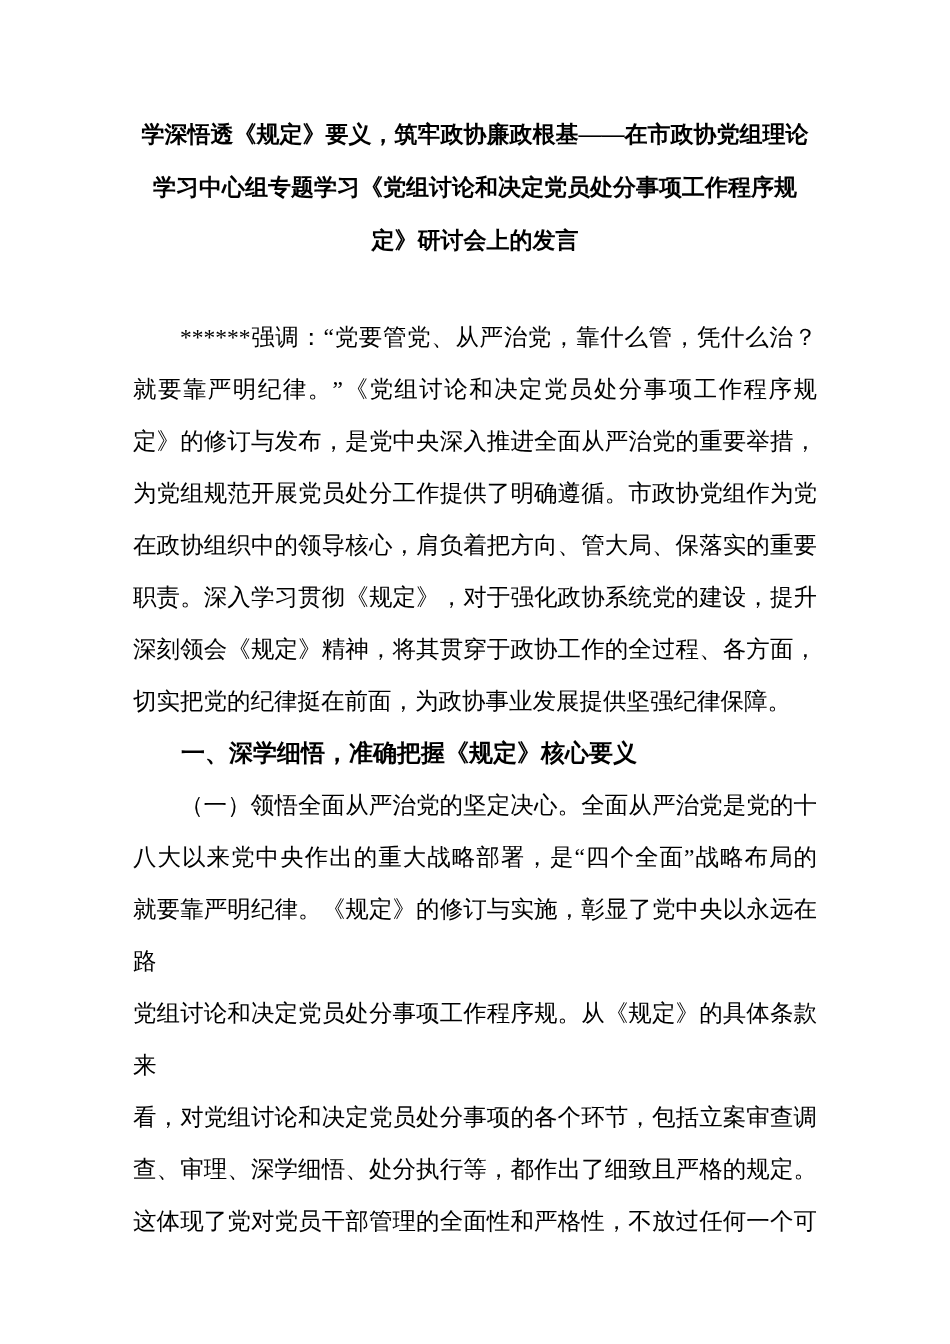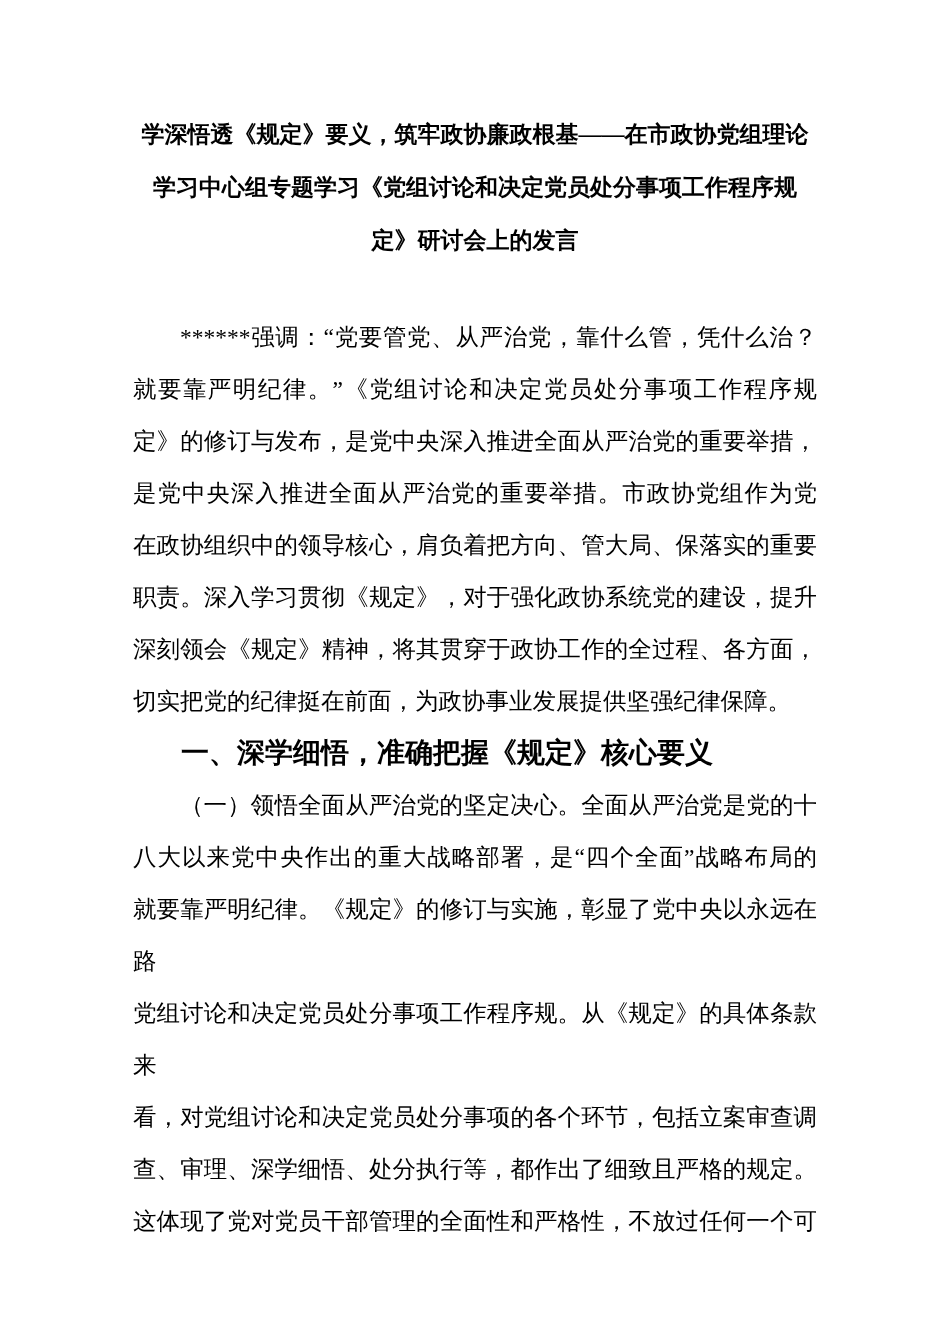--- a/index.html
+++ b/index.html
@@ -37,42 +37,42 @@
     text-align: justify;
     text-align-last: justify;
     text-justify: inter-character;
   }
   .indent {
     text-indent: 47px;
   }
   .heading {
     font-family: "Liberation Sans", "DejaVu Sans", sans-serif;
     font-weight: bold;
-    font-size: 28px;
+    font-size: 24px;
     line-height: 52px;
     text-indent: 48px;
     white-space: nowrap;
   }
 </style>
 </head>
 <body>
 
 <div class="page">
 
   <div class="doc-title">
     <div class="tline">学深悟透《规定》要义，筑牢政协廉政根基——在市政协党组理论</div>
     <div class="tline">学习中心组专题学习《党组讨论和决定党员处分事项工作程序规</div>
     <div class="tline">定》研讨会上的发言</div>
   </div>
 
   <div class="para">
     <div class="bline jline indent">******强调：“党要管党、从严治党，靠什么管，凭什么治？</div>
     <div class="bline jline">就要靠严明纪律。”《党组讨论和决定党员处分事项工作程序规</div>
     <div class="bline jline">定》的修订与发布，是党中央深入推进全面从严治党的重要举措，</div>
-    <div class="bline jline">是党中央深入推进全面从严治党的重要举措。市政协党组作为党</div>
+    <div class="bline jline">为党组规范开展党员处分工作提供了明确遵循。市政协党组作为党</div>
     <div class="bline jline">在政协组织中的领导核心，肩负着把方向、管大局、保落实的重要</div>
     <div class="bline jline">职责。深入学习贯彻《规定》，对于强化政协系统党的建设，提升</div>
     <div class="bline jline">深刻领会《规定》精神，将其贯穿于政协工作的全过程、各方面，</div>
     <div class="bline">切实把党的纪律挺在前面，为政协事业发展提供坚强纪律保障。</div>
   </div>
 
   <div class="heading">一、深学细悟，准确把握《规定》核心要义</div>
 
   <div class="para">
     <div class="bline jline indent">（一）领悟全面从严治党的坚定决心。全面从严治党是党的十</div>

